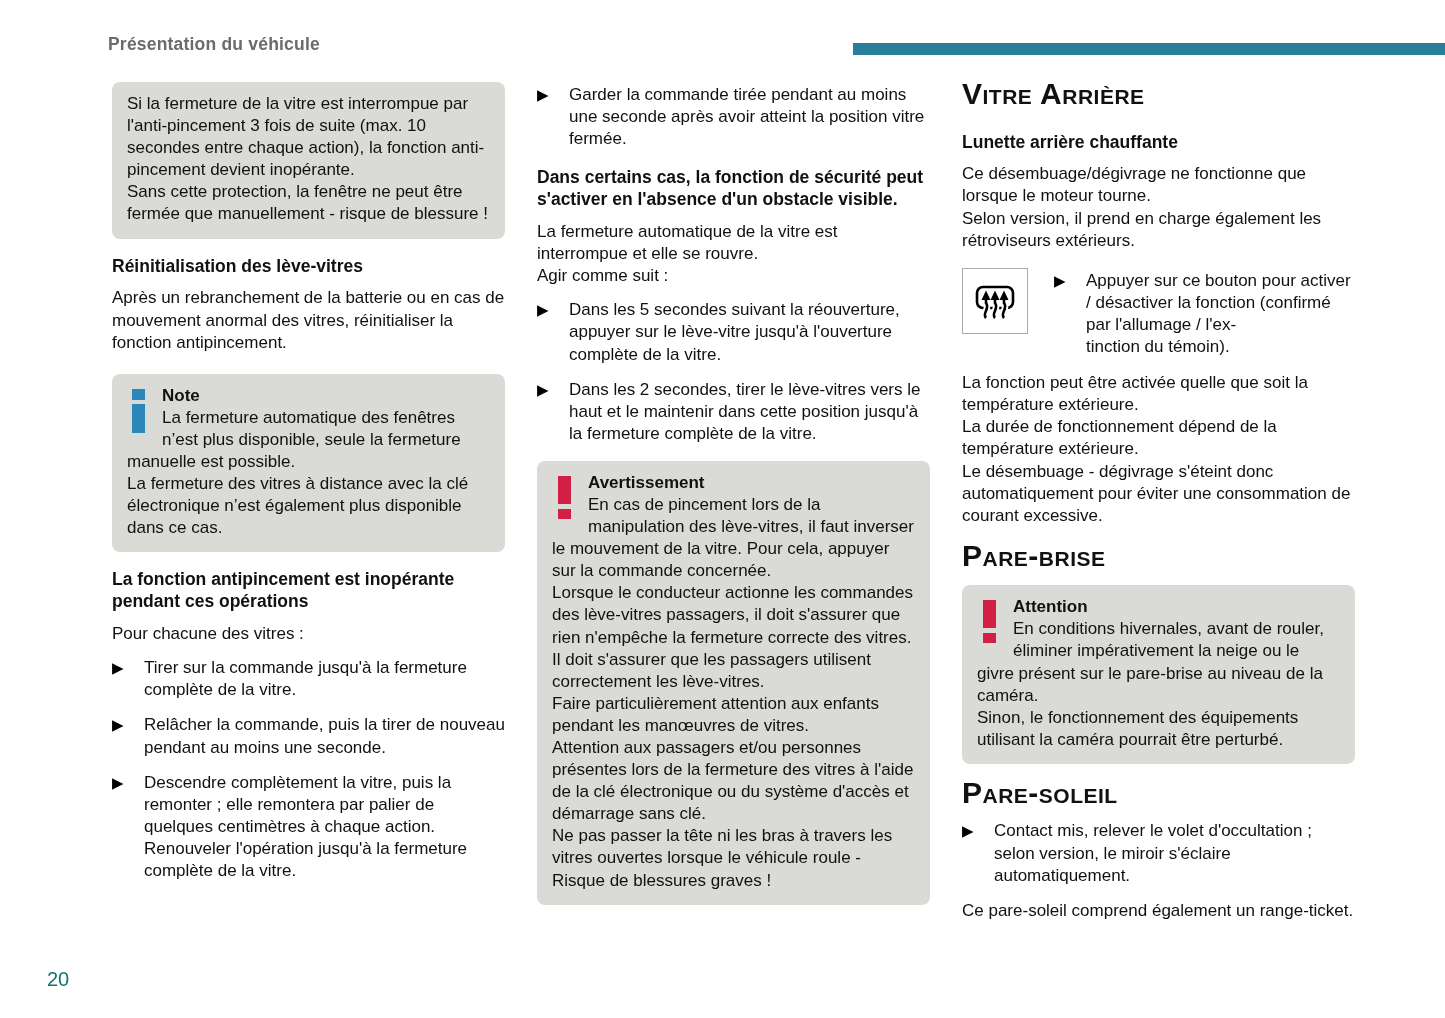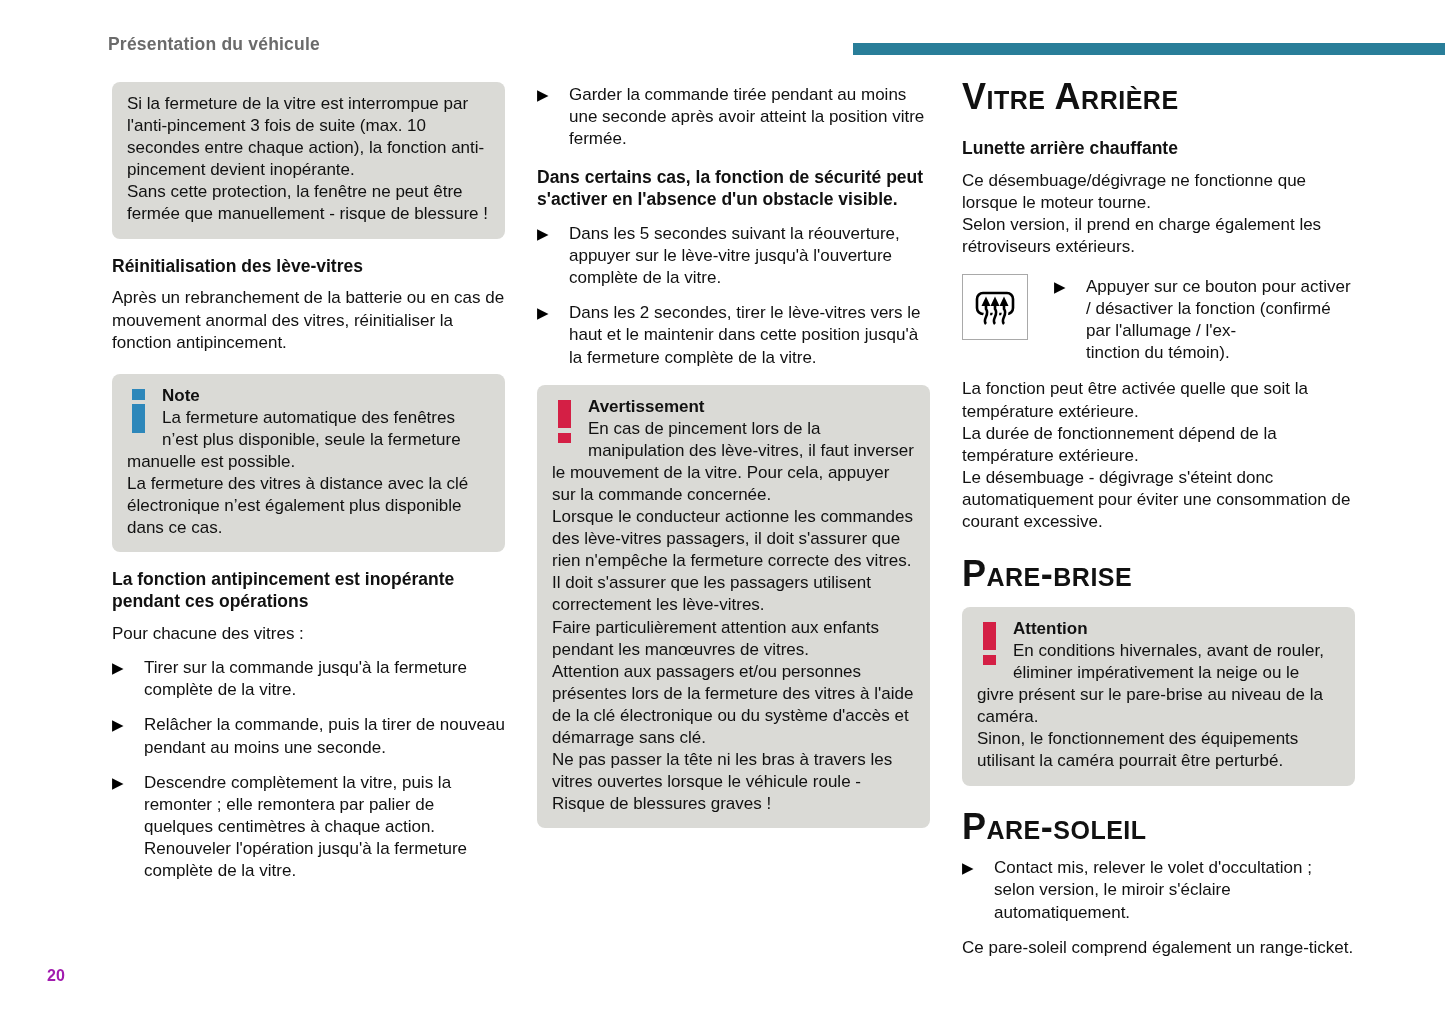--- a/index.html
+++ b/index.html
@@ -27,24 +27,24 @@
   .col{flex:1 1 0;min-width:0;}
   .gray-box{
     background:#dadad6;border-radius:8px;
     padding:11px 15px 13px 15px;
     margin-bottom:10px;
   }
   .ml{white-space:pre-line;}
   p{margin:10px 0 6px 0;}
   h3{font-size:17.5px;margin:17px 0 5px 0;line-height:1.25;}
   h1.sc{
-    font-size:36px;font-variant:small-caps;letter-spacing:.5px;
+    font-size:30px;font-variant:small-caps;letter-spacing:.5px;
     margin:0 0 8px 0;line-height:1.05;font-weight:bold;
   }
-  h1.sc.mt{margin-top:22px;}
+  h1.sc.mt{margin-top:13px;}
   .bullets{margin-top:12px;}
   .bullet{display:flex;gap:14px;margin:0 0 13px 0;}
   .bullet .tri{
     flex:0 0 18px;font-size:15px;line-height:1;margin-top:3px;color:#000;
   }
   .bullet .btxt{flex:1;}
   .icon-float{float:left;margin:3px 14px 2px 2px;}
   .box-title{font-weight:bold;margin:0;}
   .box-body{margin:0;}
   .gray-box::after{content:"";display:block;clear:both;}
@@ -52,21 +52,21 @@
   .warn-box{margin-top:16px;}
   .attn-box{margin-top:14px;margin-bottom:6px;}
   .button-row{display:flex;gap:26px;margin:16px 0 14px 0;align-items:flex-start;}
   .defrost-btn{
     flex:0 0 64px;width:64px;height:64px;background:#fff;
     border:1px solid #a9a9a9;display:flex;align-items:center;justify-content:center;
   }
   .button-row .bullet{margin:2px 0 0 0;}
   .page-number{
     position:absolute;left:47px;top:966px;
-    font-size:16px;font-weight:bold;color:#a21caf;
+    font-size:20px;font-weight:normal;color:#0f766e;
   }
 </style>
 </head>
 <body>
 
 <header class="page-header">
   <div class="title">Présentation du véhicule</div>
   <div class="accent-bar"></div>
 </header>
 
@@ -117,20 +117,22 @@
 
   <section class="col">
     <div class="bullets" style="margin-top:2px;">
       <div class="bullet">
         <span class="tri">▶</span>
         <span class="btxt">Garder la commande tirée pendant au moins une seconde après avoir atteint la position vitre fermée.</span>
       </div>
     </div>
 
     <h3>Dans certains cas, la fonction de sécurité peut s'activer en l'absence d'un obstacle visible.</h3>
+    <p class="ml">La fermeture automatique de la vitre est interrompue et elle se rouvre.
+Agir comme suit :</p>
 
     <div class="bullets">
       <div class="bullet">
         <span class="tri">▶</span>
         <span class="btxt">Dans les 5 secondes suivant la réouverture, appuyer sur le lève-vitre jusqu'à l'ouverture complète de la vitre.</span>
       </div>
       <div class="bullet">
         <span class="tri">▶</span>
         <span class="btxt">Dans les 2 secondes, tirer le lève-vitres vers le haut et le maintenir dans cette position jusqu'à la fermeture complète de la vitre.</span>
       </div>

